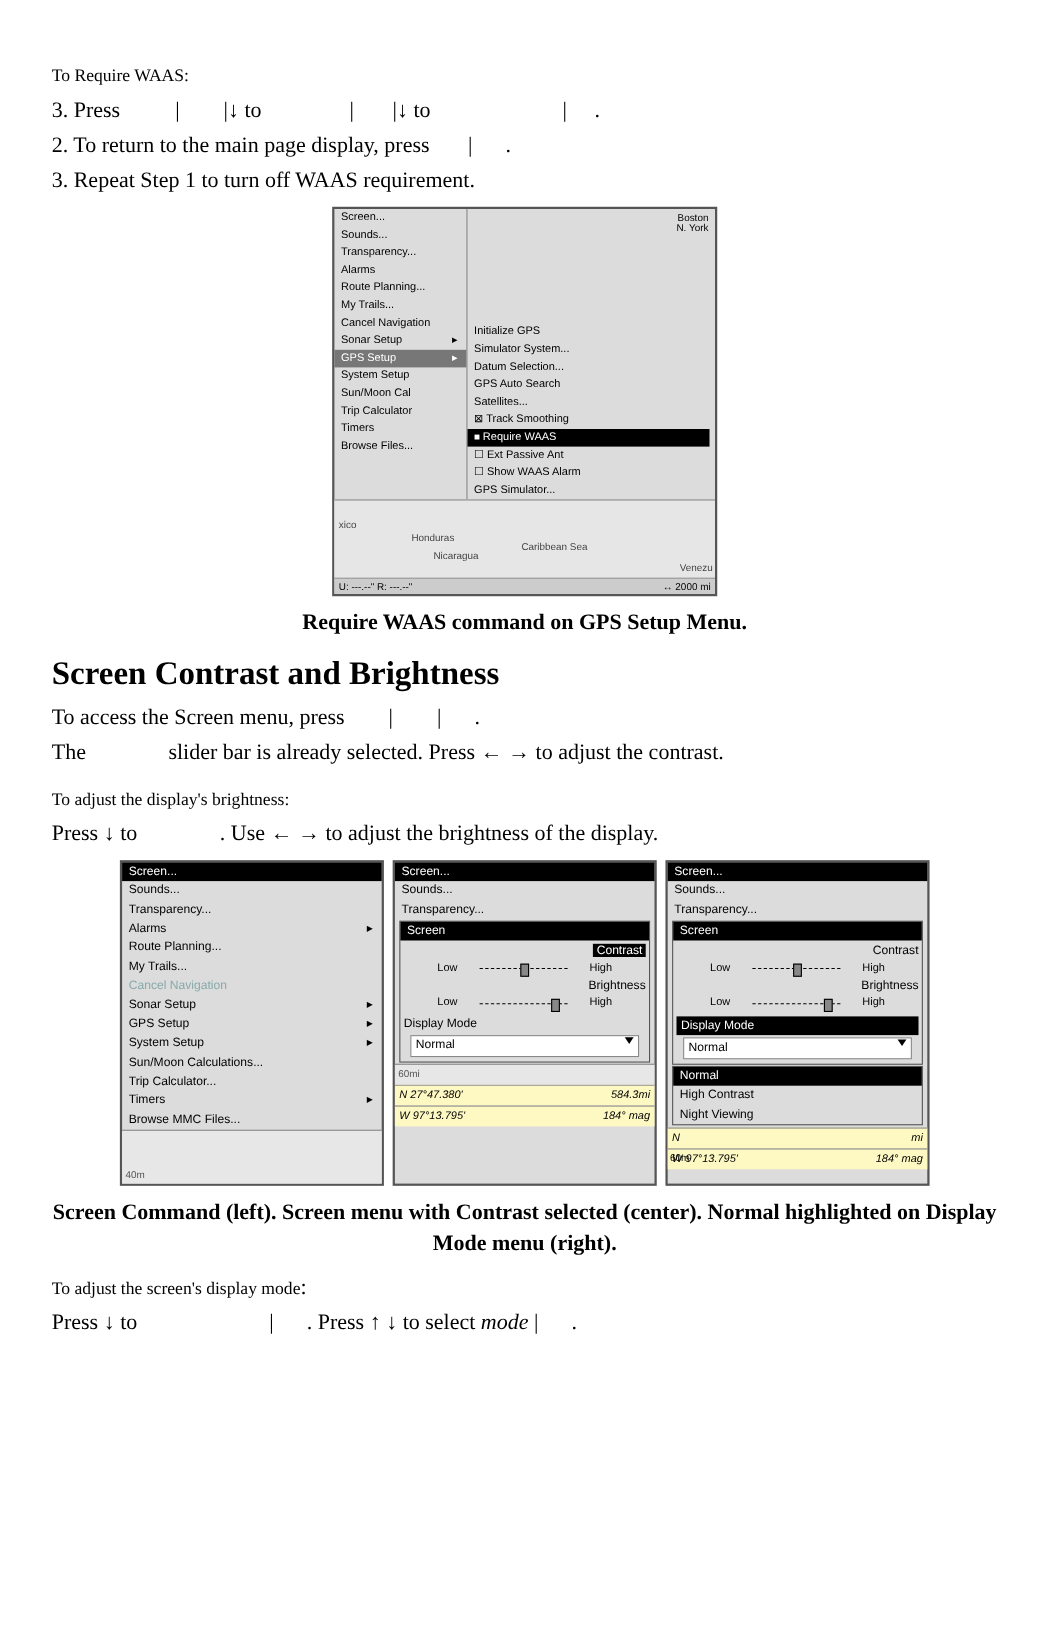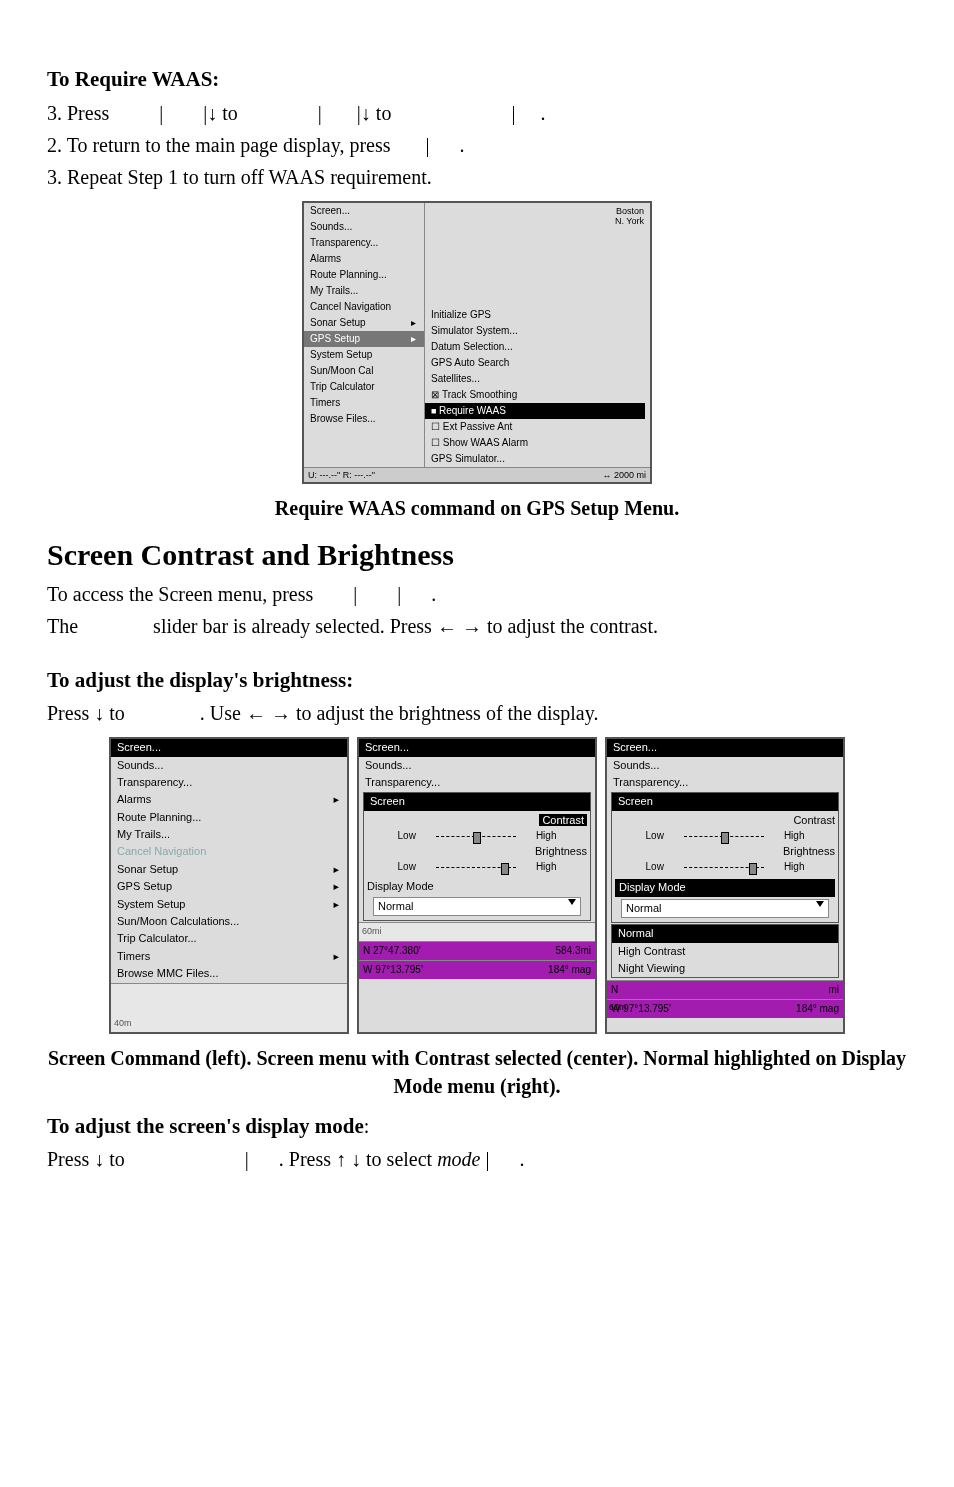--- a/index.html
+++ b/index.html
@@ -5,22 +5,22 @@
   body {
     font-family: Georgia, 'Times New Roman', serif;
     max-width: 860px;
     margin: 40px auto;
     padding: 0 30px;
     color: #000;
     font-size: 20px;
     line-height: 1.4;
   }
   h3.section-bold {
-    font-weight: bold;
-    font-size: 21px;
+    font-weight: normal;
+    font-size: 16px;
     margin: 1.2em 0 0.2em 0;
   }
   h2.section-head {
     font-weight: bold;
     font-size: 30px;
     margin: 0.3em 0 0.1em 0;
   }
   p { margin: 0.2em 0; }
   .caption {
     text-align: center;
@@ -96,26 +96,27 @@
   .mode-box {
     border:1px solid #888;
     background:#fff;
     margin:2px 6px;
     padding:1px 4px;
     font-size:11px;
     display:flex;
     justify-content:space-between;
   }
   .coords {
-    background:#a21caf;
+    background:#fef9c3;
     border-top:1px solid #888;
     font-size:10px;
     padding:2px 4px;
     display:flex;
     justify-content:space-between;
+    font-style:italic;
   }
   .mapbit {
     height:48px;
     border-top:1px solid #888;
     background:
       linear-gradient(#e7e7e7,#e7e7e7);
     position:relative;
     font-size:9px;
     color:#555;
   }
@@ -232,20 +233,27 @@
       <div class="item">Simulator System...</div>
       <div class="item">Datum Selection...</div>
       <div class="item">GPS Auto Search</div>
       <div class="item">Satellites...</div>
       <div class="item checkbox-x">Track Smoothing</div>
       <div class="item hl checkbox-f">Require WAAS</div>
       <div class="item checkbox-o">Ext Passive Ant</div>
       <div class="item checkbox-o">Show WAAS Alarm</div>
       <div class="item">GPS Simulator...</div>
     </div>
+    <div class="maparea">
+      <span style="position:absolute;left:4px;top:16px;">xico</span>
+      <span style="position:absolute;left:70px;top:28px;">Honduras</span>
+      <span style="position:absolute;left:90px;top:44px;">Nicaragua</span>
+      <span style="position:absolute;left:170px;top:36px;">Caribbean Sea</span>
+      <span style="position:absolute;right:2px;bottom:2px;">Venezu</span>
+    </div>
     <div class="footer">
       <span>U: ---.--"   R: ---.--"</span>
       <span>↔ 2000 mi</span>
     </div>
   </div>
 </div>
 
 <p class="caption">Require WAAS command on GPS Setup Menu.</p>
 
 

